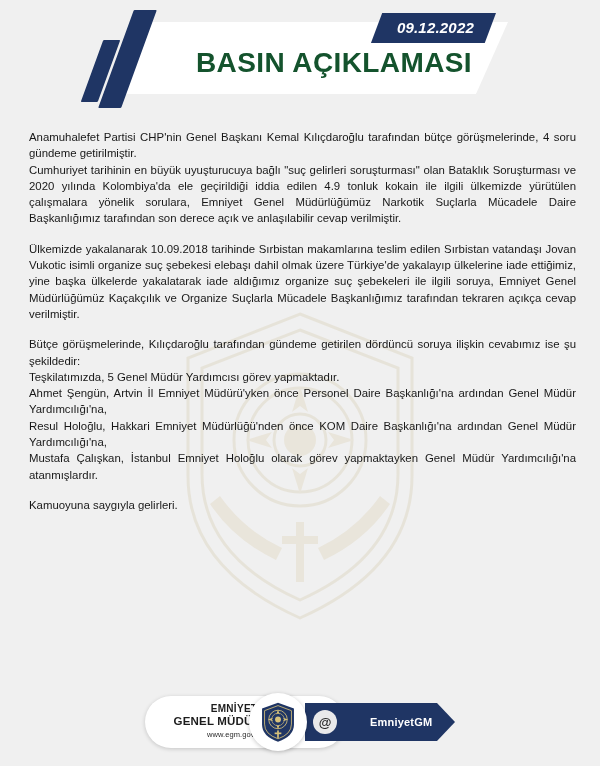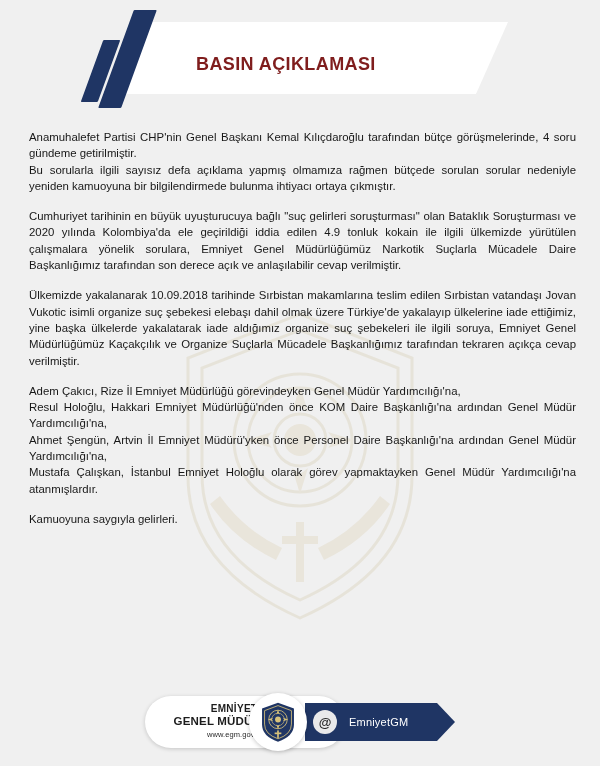--- a/index.html
+++ b/index.html
@@ -89,24 +89,24 @@
     font-style: italic;
     letter-spacing: 0.2px;
     padding: 6px 22px 7px 26px;
     clip-path: polygon(9% 0, 100% 0, 91% 100%, 0 100%);
     z-index: 4;
   }
 
   .header-title {
     position: absolute;
     left: 196px;
-    top: 54px;
-    font-size: 18px;
-    font-weight: bold;
-    color: #7f1d1d;
+    top: 47px;
+    font-size: 28px;
+    font-weight: bold;
+    color: #14532d;
     letter-spacing: 0.4px;
     z-index: 4;
   }
 
   
   .content {
     position: relative;
     z-index: 2;
     padding: 14px 24px 0 29px;
   }
@@ -198,22 +198,23 @@
     background: #1f3564;
     clip-path: polygon(0 0, 88% 0, 100% 50%, 88% 100%, 0 100%);
     display: flex;
     align-items: center;
     padding-left: 44px;
   }
 
   .handle-text {
     color: #ffffff;
     font-size: 11px;
-    font-weight: normal;
+    font-weight: bold;
     letter-spacing: 0.2px;
+    margin-left: 21px;
   }
 
   .at-badge {
     position: absolute;
     left: 168px;
     top: 16px;
     width: 24px;
     height: 24px;
     border-radius: 50%;
     background: #e9e9ea;
@@ -267,38 +268,39 @@
 </svg>
 
 <div class="header">
   <div class="header-band"></div>
 
   <div class="logo-mark">
     <span class="slash slash-small"></span>
     <span class="slash slash-large"></span>
   </div>
 
+  <div class="date-badge">09.12.2022</div>
 
   <div class="header-title">BASIN AÇIKLAMASI</div>
 </div>
 
 <div class="content">
 
   <div class="para para-tight">Anamuhalefet Partisi CHP'nin Genel Başkanı Kemal Kılıçdaroğlu tarafından bütçe görüşmelerinde, 4 soru gündeme getirilmiştir.</div>
-  <div class="para">Bu sorularla ilgili sayısız defa açıklama yapmış olmamıza rağmen bütçede sorulan sorular nedeniyle yeniden kamuoyuna bir bilgilendirmede bulunma ihtiyacı ortaya çıkmıştır.</div>
 
   <div class="para">Cumhuriyet tarihinin en büyük uyuşturucuya bağlı "suç gelirleri soruşturması" olan Bataklık Soruşturması ve 2020 yılında Kolombiya'da ele geçirildiği iddia edilen 4.9 tonluk kokain ile ilgili ülkemizde yürütülen çalışmalara yönelik sorulara, Emniyet Genel Müdürlüğümüz Narkotik Suçlarla Mücadele Daire Başkanlığımız tarafından son derece açık ve anlaşılabilir cevap verilmiştir.</div>
 
   <div class="para">Ülkemizde yakalanarak 10.09.2018 tarihinde Sırbistan makamlarına teslim edilen Sırbistan vatandaşı Jovan Vukotic isimli organize suç şebekesi elebaşı dahil olmak üzere Türkiye'de yakalayıp ülkelerine iade ettiğimiz, yine başka ülkelerde yakalatarak iade aldığımız organize suç şebekeleri ile ilgili soruya, Emniyet Genel Müdürlüğümüz Kaçakçılık ve Organize Suçlarla Mücadele Başkanlığımız tarafından tekraren açıkça cevap verilmiştir.</div>
 
+  <div class="para para-tight">Bütçe görüşmelerinde, Kılıçdaroğlu tarafından gündeme getirilen dördüncü soruya ilişkin cevabımız ise şu şekildedir:</div>
 
   <div class="block-gap">
-    <div class="para-list">Adem Çakıcı, Rize İl Emniyet Müdürlüğü görevindeyken Genel Müdür Yardımcılığı'na,</div>
+    <div class="para-list">Teşkilatımızda, 5 Genel Müdür Yardımcısı görev yapmaktadır.</div>
+    <div class="para-list">Ahmet Şengün, Artvin İl Emniyet Müdürü'yken önce Personel Daire Başkanlığı'na ardından Genel Müdür Yardımcılığı'na,</div>
     <div class="para-list">Resul Holoğlu, Hakkari Emniyet Müdürlüğü'nden önce KOM Daire Başkanlığı'na ardından Genel Müdür Yardımcılığı'na,</div>
-    <div class="para-list">Ahmet Şengün, Artvin İl Emniyet Müdürü'yken önce Personel Daire Başkanlığı'na ardından Genel Müdür Yardımcılığı'na,</div>
     <div class="para-list">Mustafa Çalışkan, İstanbul Emniyet Holoğlu olarak görev yapmaktayken Genel Müdür Yardımcılığı'na atanmışlardır.</div>
   </div>
 
   <div class="para">Kamuoyuna saygıyla gelirleri.</div>
 
 </div>
 
 <div class="footer">
   <div class="footer-inner">
 

